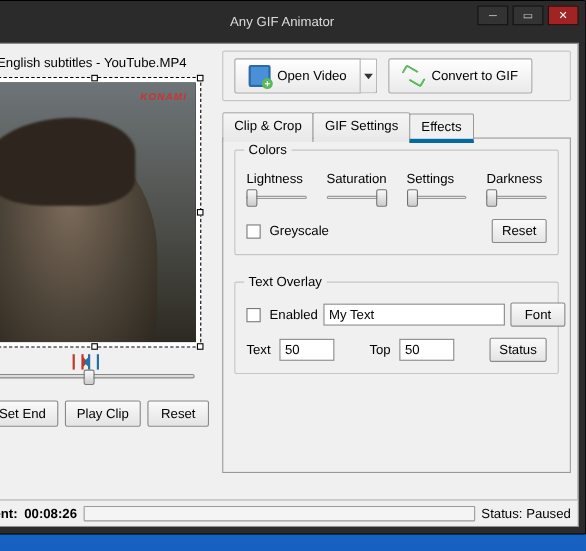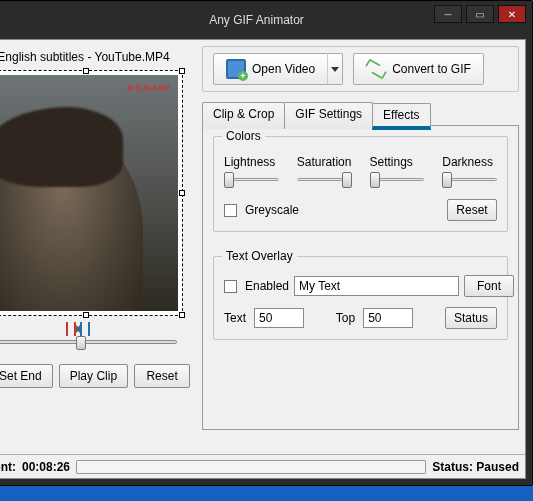--- a/index.html
+++ b/index.html
@@ -65,21 +65,21 @@
   .slider .th{ position:absolute; top:1px; width:10px;height:16px;background:linear-gradient(#fafafa,#ccc);border:1px solid #707070;border-radius:2px;}
 
   .row{ display:flex; align-items:center; gap:8px; }
   .chk{ width:13px;height:13px;border:1px solid #777;background:#fff;display:inline-block;flex-shrink:0;}
   input.txt{ border:1px solid #888; padding:2px 4px; background:#fff; font-size:12px; height:20px;}
   .overlay-grid{ display:grid; grid-template-columns:auto 1fr auto 1fr auto; gap:8px; align-items:center;}
 
   .statusbar{ position:absolute; left:0; right:0; bottom:0; height:24px; display:flex; align-items:center; padding:0 6px; border-top:1px solid #b0b0b0; background:#f0f0f0; gap:6px;}
   .statusbar .df{ font-weight:bold;}
   .progress{ flex:1; height:14px; background:#f4f4f4; border:1px solid #9a9a9a; border-radius:1px;}
-  .statusbar .st{ font-weight:bold; margin-left:auto;}
+  .statusbar .st{ font-weight:normal; margin-left:auto;}
   .chevd{width:0;height:0;border-left:4px solid transparent;border-right:4px solid transparent;border-top:5px solid #333;}
 </style>
 </head>
 <body>
 
 <div class="window">
   <div class="titlebar">
     <span class="title">Any GIF Animator</span>
     <div class="winbtns">
       <div class="winbtn">─</div>

